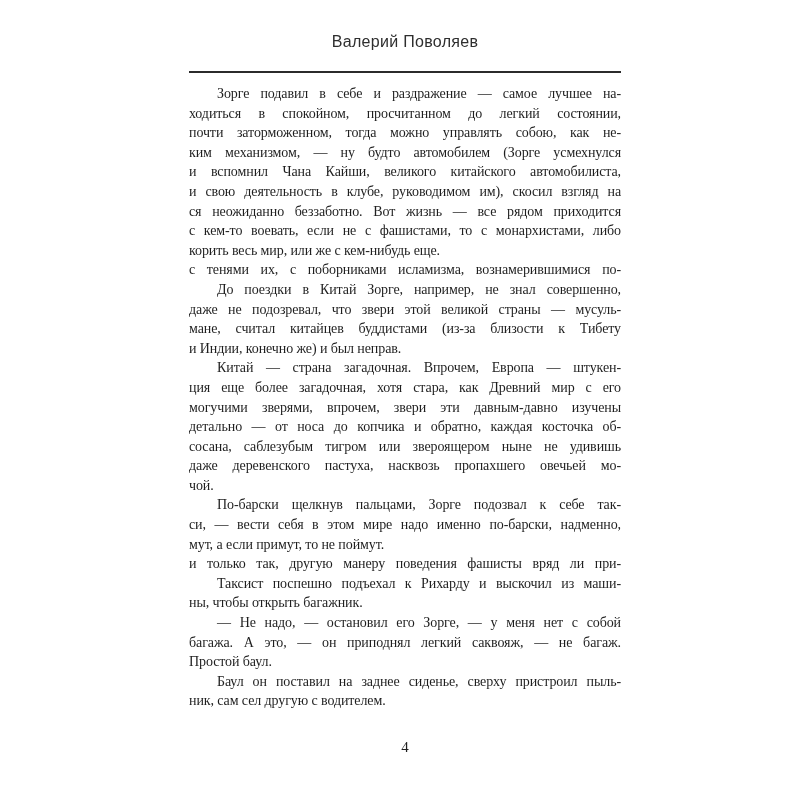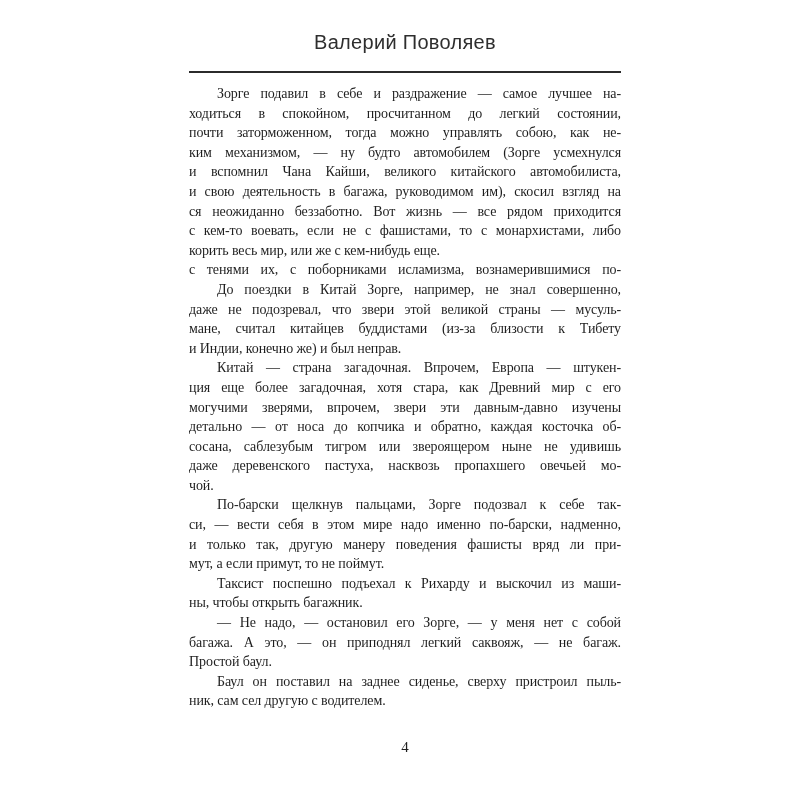--- a/index.html
+++ b/index.html
@@ -16,21 +16,21 @@
     font-family: "Liberation Serif", "DejaVu Serif", serif;
     color: #1f1f1f;
   }
   .running-head {
     position: absolute;
     top: 33px;
     left: 189px;
     width: 432px;
     text-align: center;
     font-family: "Liberation Sans", "DejaVu Sans", sans-serif;
-    font-size: 20px;
+    font-size: 16px;
     line-height: 18px;
     letter-spacing: 0.3px;
     color: #2e2e2e;
   }
   .header-rule {
     position: absolute;
     top: 71px;
     left: 189px;
     width: 432px;
     height: 2px;
@@ -78,21 +78,21 @@
 <div class="canvas" style="color: rgb(31, 31, 31); background: rgb(255, 255, 255);">
   <div class="running-head">Валерий Поволяев</div>
   <div class="header-rule" style="background: rgb(43, 43, 43);"></div>
   <div class="text-column">
       <div class="para">
         <div class="line first">Зорге подавил в себе и раздражение — самое лучшее на-</div>
         <div class="line">ходиться в спокойном, просчитанном до легкий состоянии,</div>
         <div class="line">почти заторможенном, тогда можно управлять собою, как не-</div>
         <div class="line">ким механизмом, — ну будто автомобилем (Зорге усмехнулся</div>
         <div class="line">и вспомнил Чана Кайши, великого китайского автомобилиста,</div>
-        <div class="line">и свою деятельность в багажа, руководимом им), скосил взгляд на</div>
+        <div class="line">и свою деятельность в клубе, руководимом им), скосил взгляд на</div>
         <div class="line">ся неожиданно беззаботно. Вот жизнь — все рядом приходится</div>
         <div class="line">с кем-то воевать, если не с фашистами, то с монархистами, либо</div>
         <div class="line last">корить весь мир, или же с кем-нибудь еще.</div>
         <div class="line">с тенями их, с поборниками исламизма, вознамерившимися по-</div>
       </div>
       <div class="para">
         <div class="line first">До поездки в Китай Зорге, например, не знал совершенно,</div>
         <div class="line">даже не подозревал, что звери этой великой страны — мусуль-</div>
         <div class="line">мане, считал китайцев буддистами (из-за близости к Тибету</div>
         <div class="line last">и Индии, конечно же) и был неправ.</div>
@@ -102,22 +102,22 @@
         <div class="line">ция еще более загадочная, хотя стара, как Древний мир с его</div>
         <div class="line">могучими зверями, впрочем, звери эти давным-давно изучены</div>
         <div class="line">детально — от носа до копчика и обратно, каждая косточка об-</div>
         <div class="line">сосана, саблезубым тигром или звероящером ныне не удивишь</div>
         <div class="line">даже деревенского пастуха, насквозь пропахшего овечьей мо-</div>
         <div class="line last">чой.</div>
       </div>
       <div class="para">
         <div class="line first">По-барски щелкнув пальцами, Зорге подозвал к себе так-</div>
         <div class="line">си, — вести себя в этом мире надо именно по-барски, надменно,</div>
+        <div class="line last">мут, а если примут, то не поймут.</div>
         <div class="line">и только так, другую манеру поведения фашисты вряд ли при-</div>
-        <div class="line last">мут, а если примут, то не поймут.</div>
       </div>
       <div class="para">
         <div class="line first">Таксист поспешно подъехал к Рихарду и выскочил из маши-</div>
         <div class="line last">ны, чтобы открыть багажник.</div>
       </div>
       <div class="para">
         <div class="line first">— Не надо, — остановил его Зорге, — у меня нет с собой</div>
         <div class="line">багажа. А это, — он приподнял легкий саквояж, — не багаж.</div>
         <div class="line last">Простой баул.</div>
       </div>

